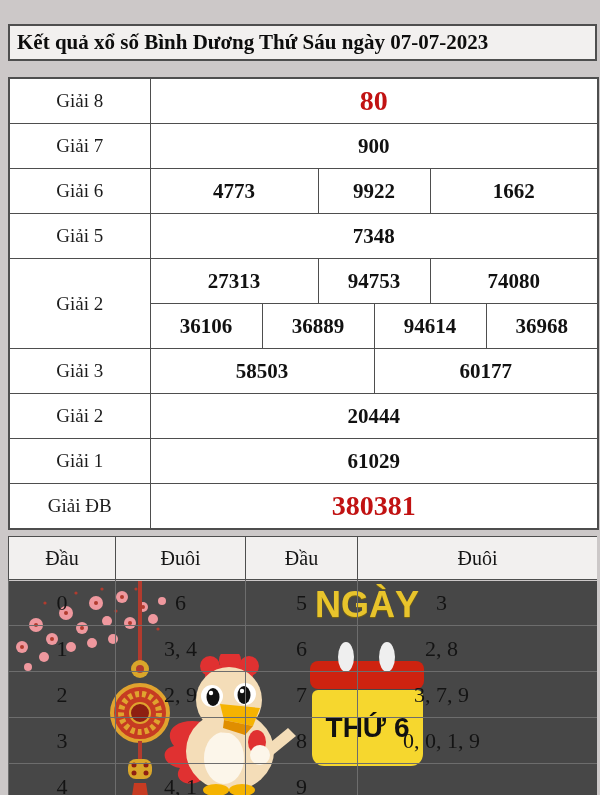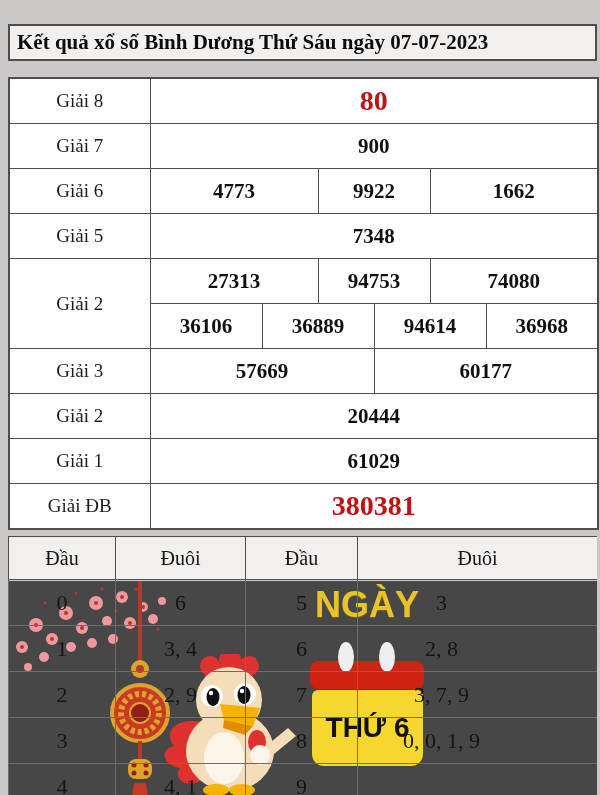--- a/index.html
+++ b/index.html
@@ -129,21 +129,21 @@
       <td class="num" colspan="3">74080</td>
     </tr>
     <tr>
       <td class="num" colspan="2">36106</td>
       <td class="num" colspan="2">36889</td>
       <td class="num" colspan="2">94614</td>
       <td class="num" colspan="2">36968</td>
     </tr>
     <tr>
       <td class="lbl">Giải 3</td>
-      <td class="num" colspan="4">57669</td>
+      <td class="num" colspan="4">58503</td>
       <td class="num" colspan="4">60177</td>
     </tr>
     <tr>
       <td class="lbl">Giải 2</td>
       <td class="num" colspan="8">20444</td>
     </tr>
     <tr>
       <td class="lbl">Giải 1</td>
       <td class="num" colspan="8">61029</td>
     </tr>

